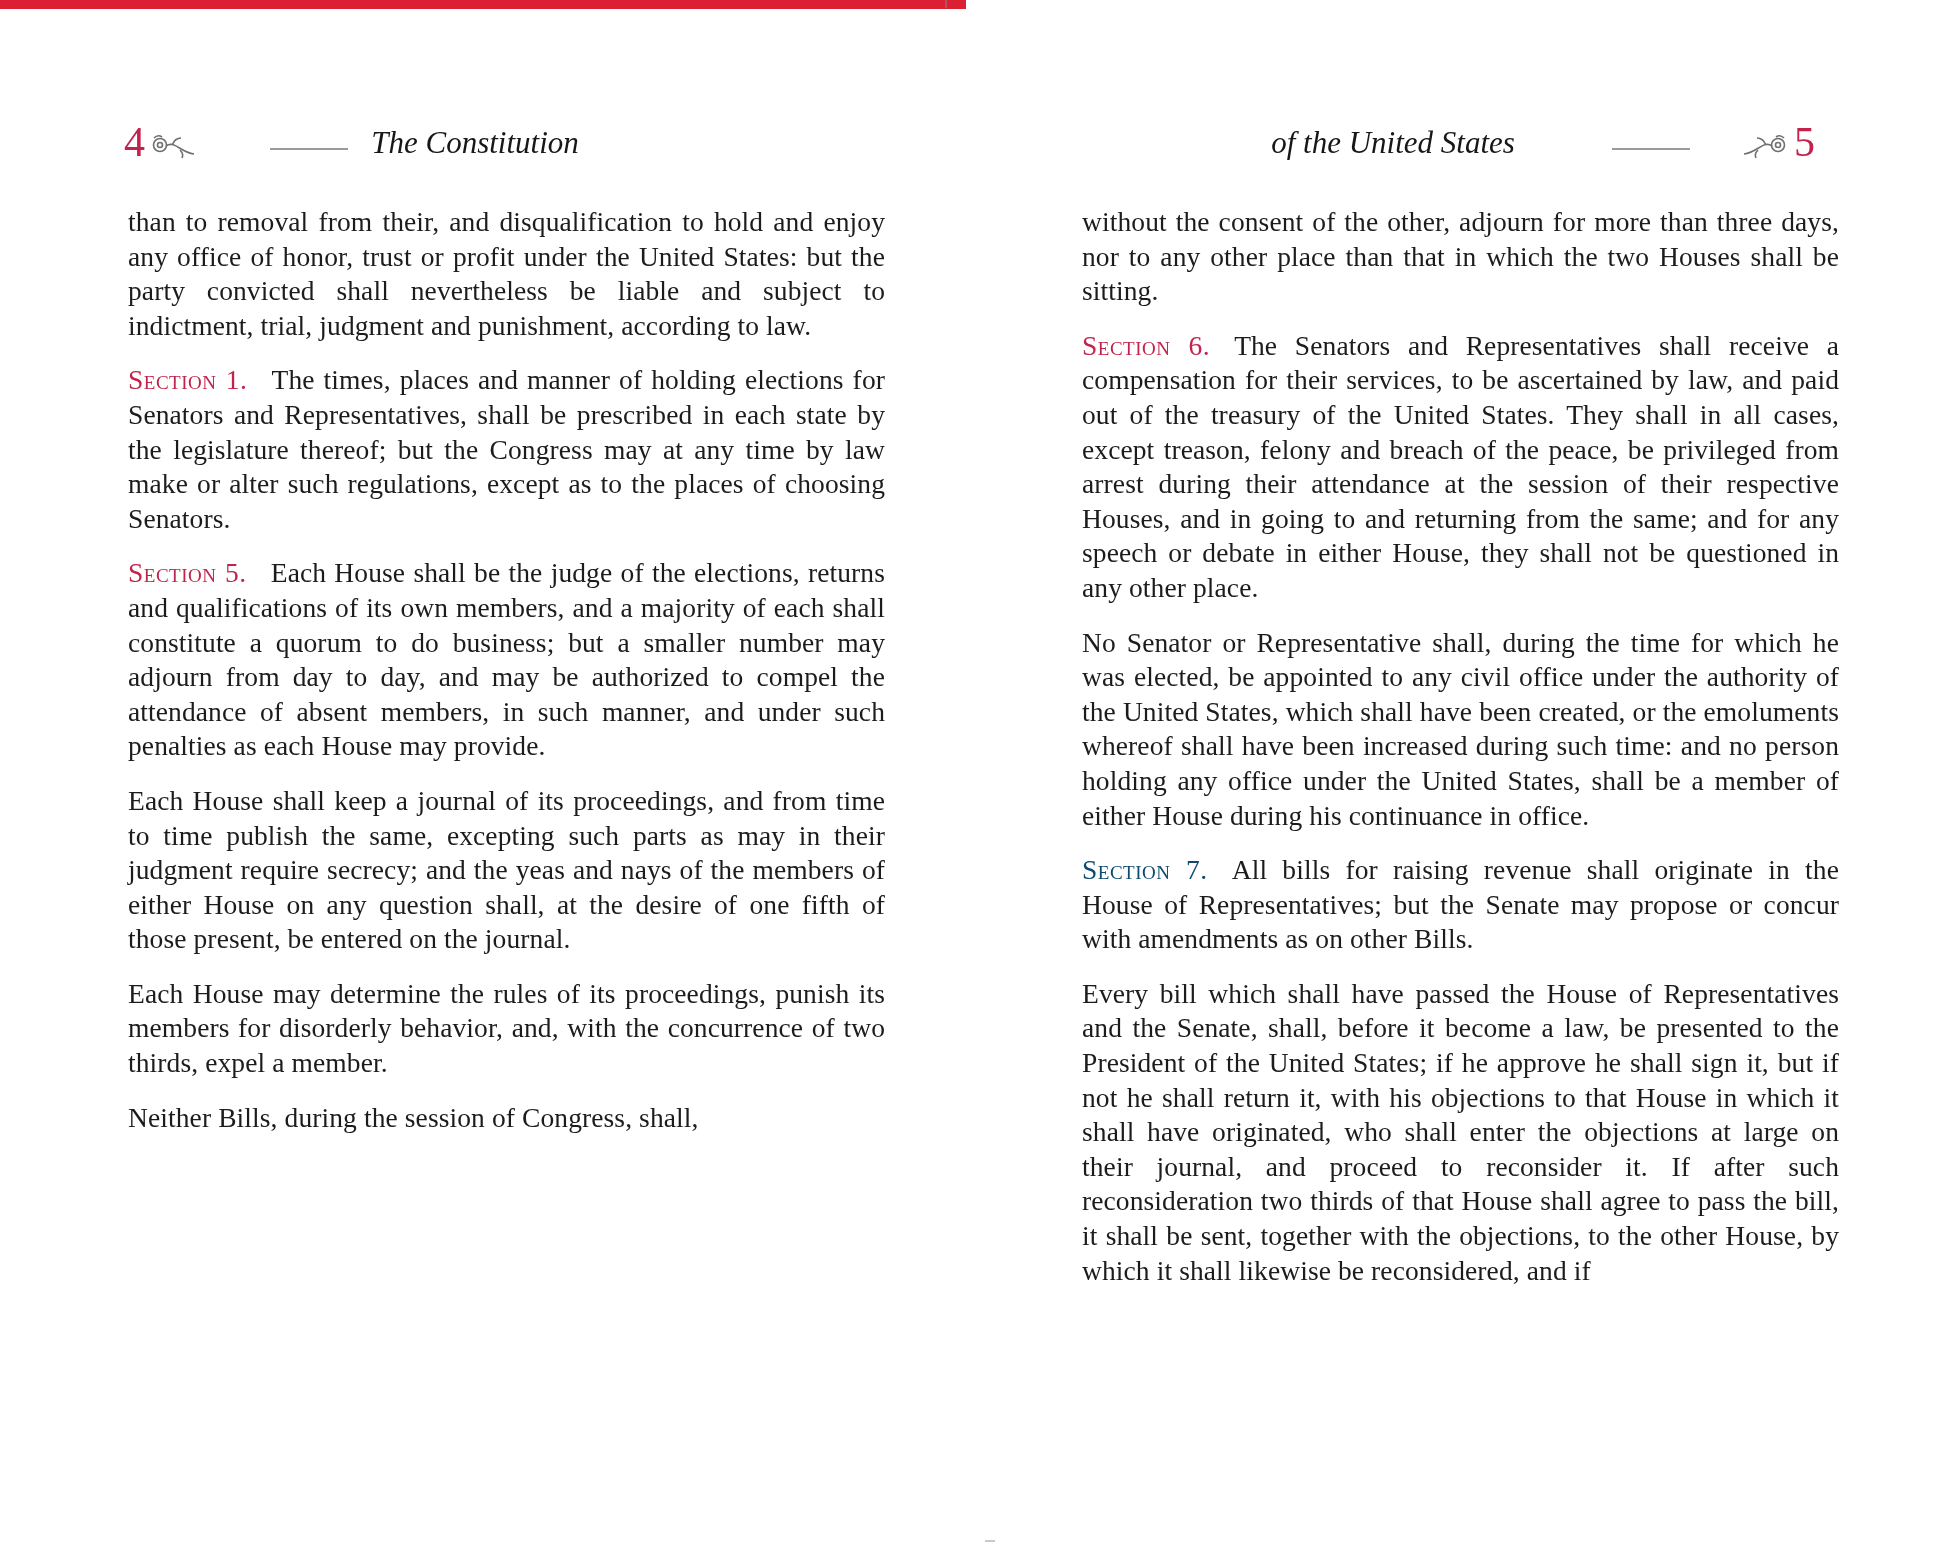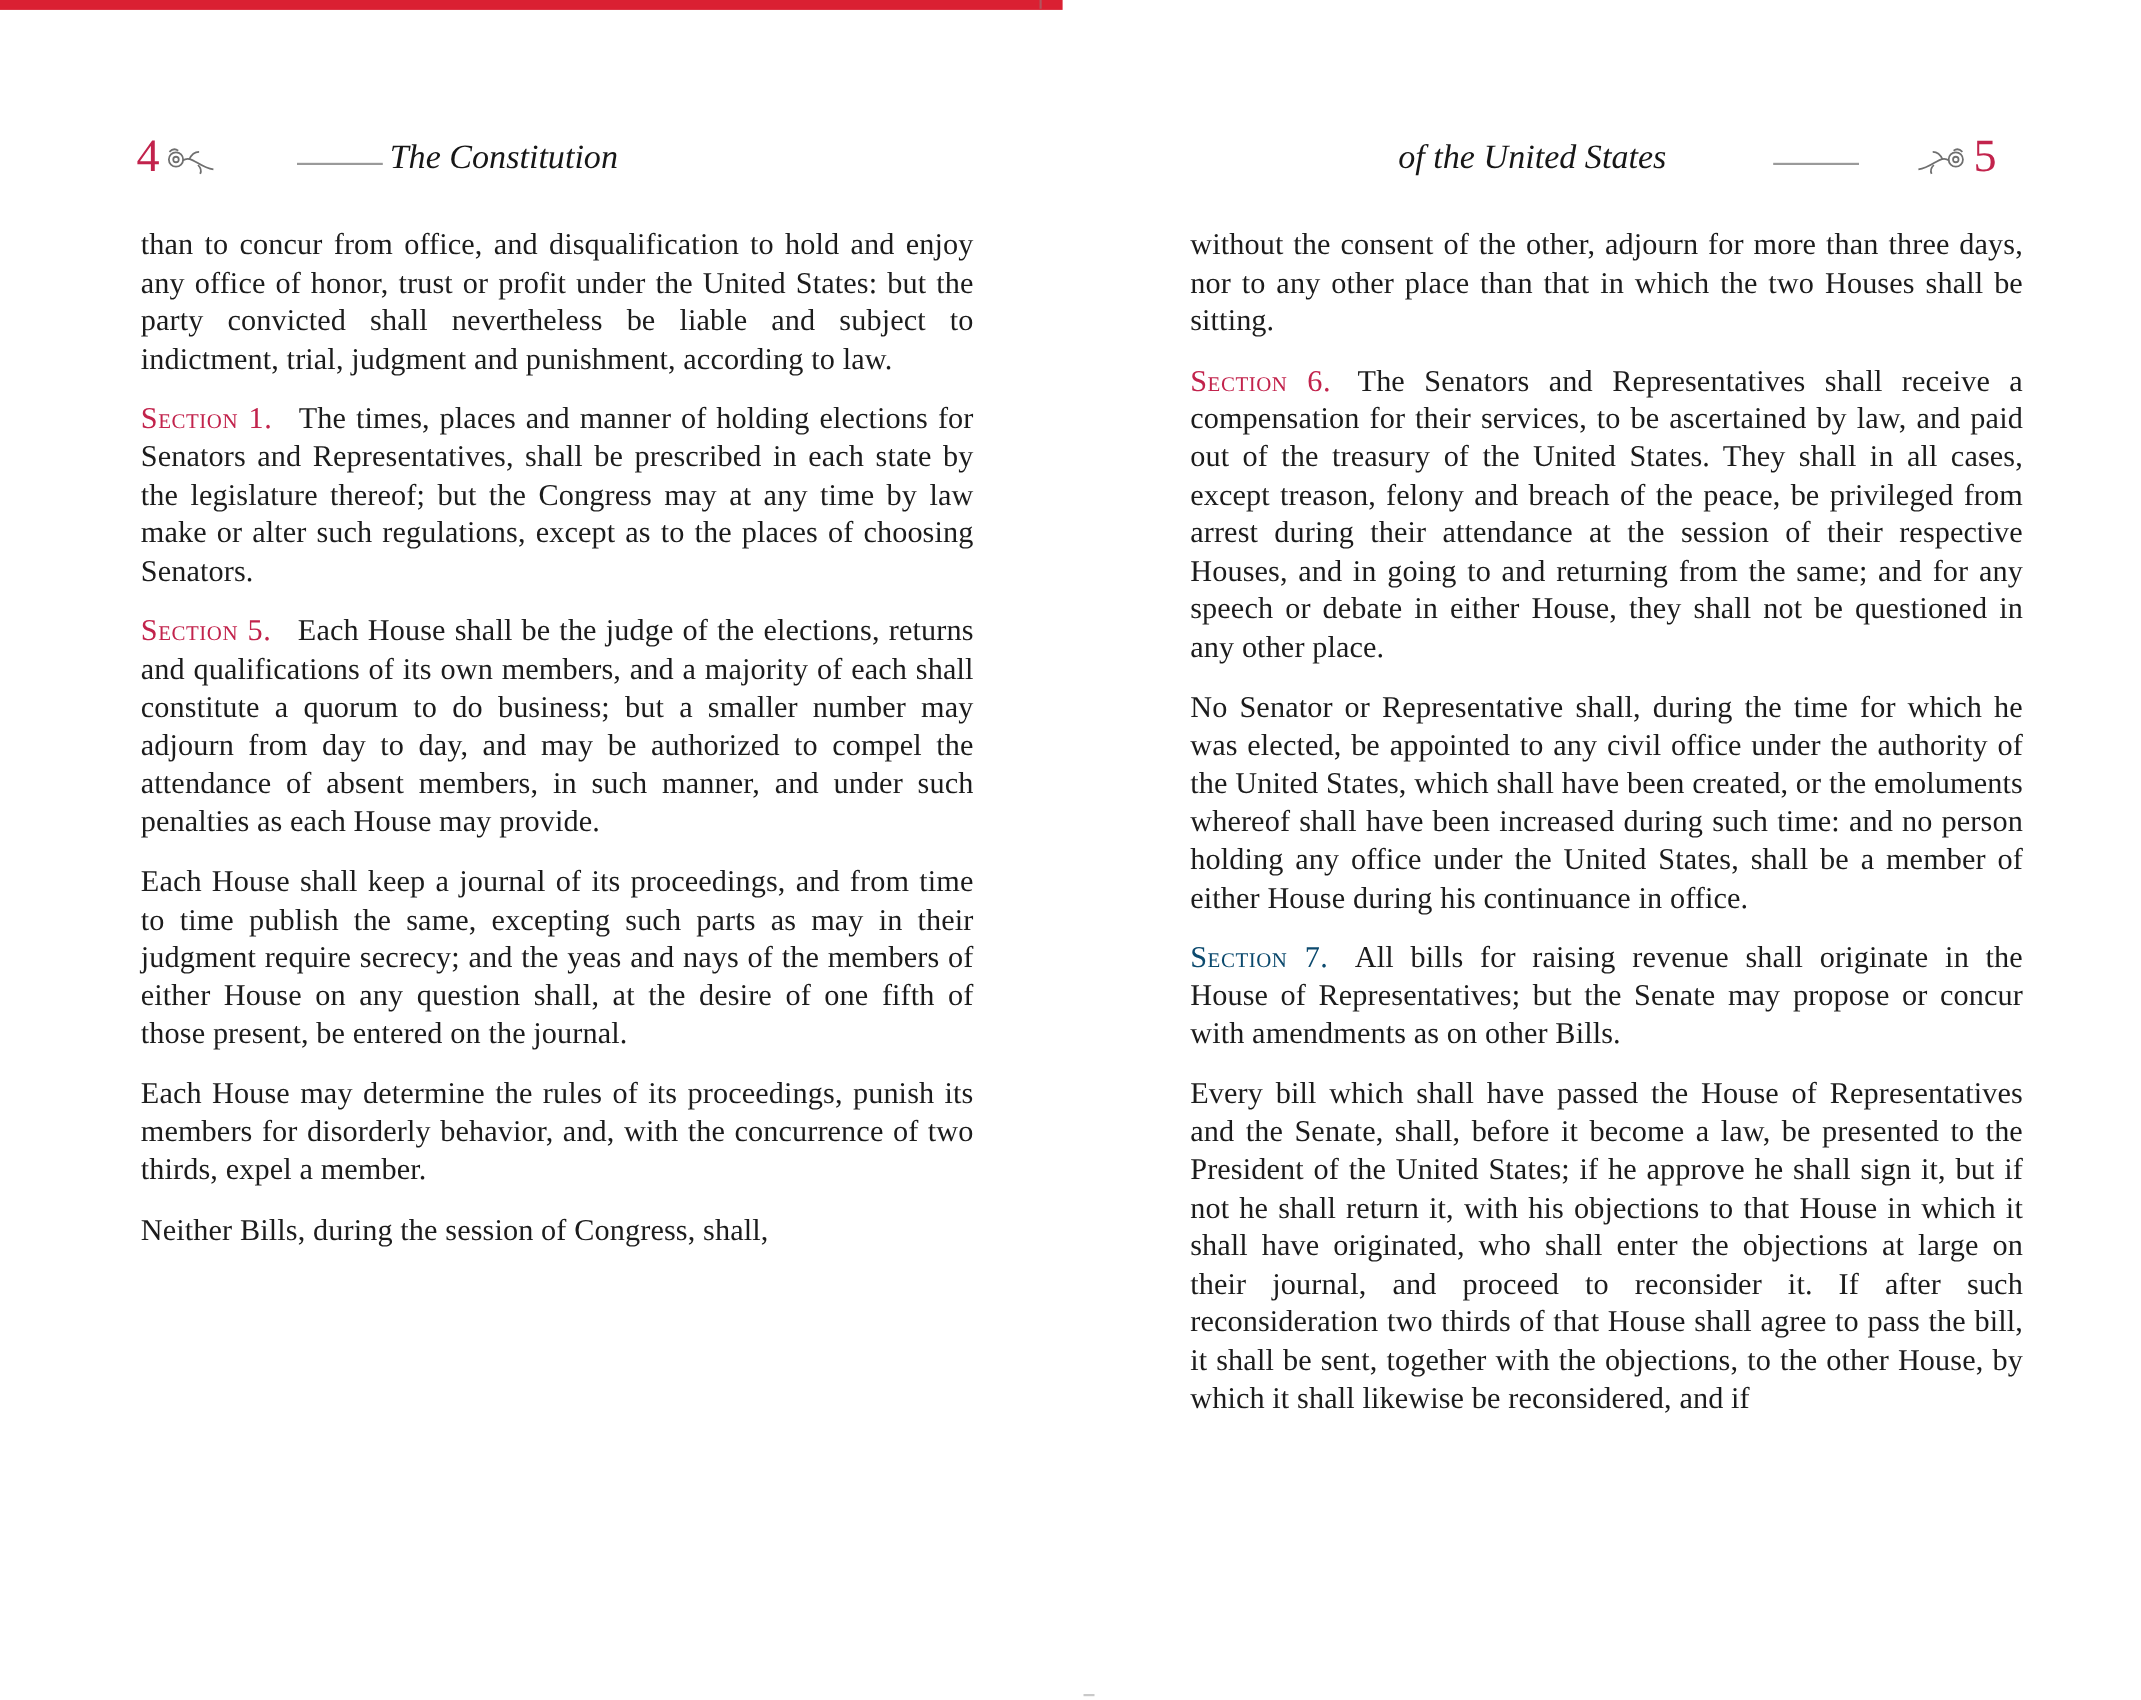--- a/index.html
+++ b/index.html
@@ -33,38 +33,38 @@
     <g fill="none" stroke="#6f6f6f" stroke-width="1.6">
       <circle cx="10" cy="13" r="6.5"></circle>
       <circle cx="10" cy="13" r="2.5"></circle>
       <path d="M16 14 C 24 8, 30 20, 44 22"></path>
       <path d="M22 13 q 3 -7 9 -7"></path>
       <path d="M30 18 q 4 4 2 8"></path>
       <path d="M4 6 q 4 -4 8 -1"></path>
     </g>
   </svg>
   <div class="dashrule" style="left:270px;"></div>
-  <div class="runhead" style="left:313px;">The Constitution</div>
+  <div class="runhead" style="left:330px;">The Constitution</div>
 
   <div class="runhead" style="left:1248px;">of the United States</div>
   <div class="dashrule" style="left:1612px;"></div>
   <svg class="ornament" style="left:1742px;transform:scaleX(-1);" viewBox="0 0 46 30">
     <g fill="none" stroke="#6f6f6f" stroke-width="1.6">
       <circle cx="10" cy="13" r="6.5"></circle>
       <circle cx="10" cy="13" r="2.5"></circle>
       <path d="M16 14 C 24 8, 30 20, 44 22"></path>
       <path d="M22 13 q 3 -7 9 -7"></path>
       <path d="M30 18 q 4 4 2 8"></path>
       <path d="M4 6 q 4 -4 8 -1"></path>
     </g>
   </svg>
   <div class="pagenum accent" style="left: 1794px; color: rgb(194, 35, 76);">5</div>
 
   <div class="col" style="left:128px;">
-    <p><span>than to concur from office, and disqualification to hold and enjoy any office of honor, trust or profit under the United States: but the party convicted shall nevertheless be liable and subject to indictment, trial, judgment and punishment, according to law.</span></p>
+    <p><span>than to removal from their, and disqualification to hold and enjoy any office of honor, trust or profit under the United States: but the party convicted shall nevertheless be liable and subject to indictment, trial, judgment and punishment, according to law.</span></p>
     <p><span class="sec accent" style="color: rgb(194, 35, 76);">Section 1.</span><span>The times, places and manner of holding elections for Senators and Representatives, shall be prescribed in each state by the legislature thereof; but the Congress may at any time by law make or alter such regulations, except as to the places of choosing Senators.</span></p>
     <p><span class="sec accent" style="color: rgb(194, 35, 76);">Section 5.</span><span>Each House shall be the judge of the elections, returns and qualifications of its own members, and a majority of each shall constitute a quorum to do business; but a smaller number may adjourn from day to day, and may be authorized to compel the attendance of absent members, in such manner, and under such penalties as each House may provide.</span></p>
     <p><span>Each House shall keep a journal of its proceedings, and from time to time publish the same, excepting such parts as may in their judgment require secrecy; and the yeas and nays of the members of either House on any question shall, at the desire of one fifth of those present, be entered on the journal.</span></p>
     <p><span>Each House may determine the rules of its proceedings, punish its members for disorderly behavior, and, with the concurrence of two thirds, expel a member.</span></p>
     <p><span>Neither Bills, during the session of Congress, shall,</span></p>
   </div>
 
   <div class="col" style="left:1082px;">
     <p><span>without the consent of the other, adjourn for more than three days, nor to any other place than that in which the two Houses shall be sitting.</span></p>
     <p><span class="sec accent" style="color: rgb(194, 35, 76);">Section 6.</span><span>The Senators and Representatives shall receive a compensation for their services, to be ascertained by law, and paid out of the treasury of the United States. They shall in all cases, except treason, felony and breach of the peace, be privileged from arrest during their attendance at the session of their respective Houses, and in going to and returning from the same; and for any speech or debate in either House, they shall not be questioned in any other place.</span></p>

